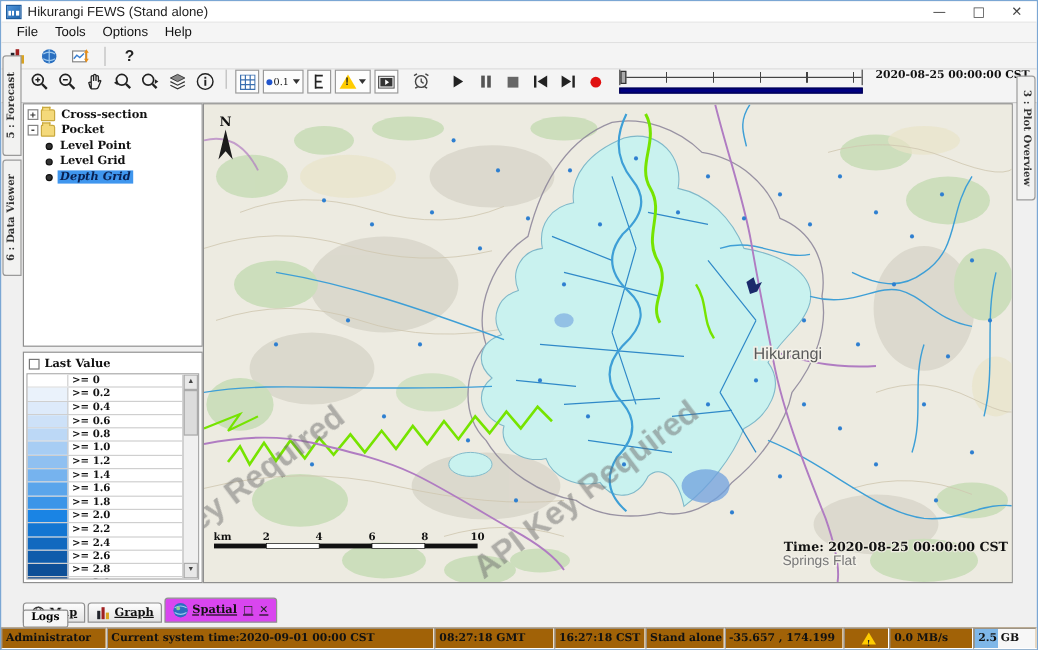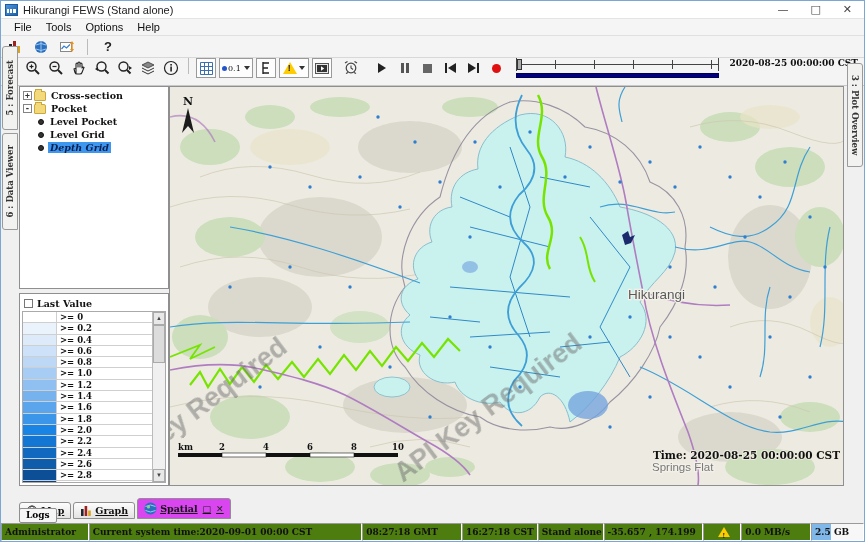--- a/index.html
+++ b/index.html
@@ -85,21 +85,21 @@
   .map-wrap svg{display:block;}
   
   .bottom-tabs{position:absolute;top:485px;left:18px;height:33px;display:flex;align-items:flex-end;gap:2px;text-decoration:underline;}
   .btab{display:flex;align-items:center;gap:3px;height:17px;padding:0 6px;border:1px solid #8f8f8f;border-radius:3px 3px 0 0;
     background:linear-gradient(#fdfdfd,#e3e3e3);font-family:"DejaVu Serif",serif;font-size:9.5px;font-weight:bold;}
   .btab.active{height:21px;background:#d946ef;}
   .btab .tabctl{font-family:"DejaVu Sans",sans-serif;font-size:9px;color:#222;margin-left:2px;}
   .logs-row{position:absolute;top:507px;left:18px;height:17px;}
   .logs-btn{height:15px;padding:0 6px;border:1px solid #8f8f8f;border-radius:2px;background:#f6f6f6;
     font-family:"DejaVu Serif",serif;font-size:9px;font-weight:bold;line-height:13px;}
-  .statusbar{position:absolute;bottom:0;left:0;right:0;height:18px;display:flex;background:#4d7c0f;}
+  .statusbar{position:absolute;bottom:0;left:0;right:0;height:18px;display:flex;background:#a16207;}
   .scell{height:18px;border:1px solid;border-color:#9a9a9a #fff #fff #9a9a9a;
     font-family:"DejaVu Serif",serif;font-size:9px;font-weight:bold;line-height:16px;
     padding-left:3px;white-space:nowrap;overflow:hidden;}
   .scell.warn{display:flex;align-items:center;justify-content:center;}
   .mini-warn{width:0;height:0;border-left:6px solid transparent;border-right:6px solid transparent;border-bottom:10px solid #ffcc00;position:relative;}
   .mini-warn::after{content:"!";position:absolute;left:-1.5px;top:1px;font-size:7px;font-weight:bold;color:#222;}
   .scell.mem{background:linear-gradient(90deg,#7fb7e8 0 38%,#f7f7f7 38%);}
 </style>
 </head>
 <body>
@@ -290,21 +290,21 @@
         </div>
         <div class="tree-row">
           <span class="indent0"></span>
             <span class="expander">-</span>
           <span class="folder"></span>
           <span class="tree-label">Pocket</span>
         </div>
         <div class="tree-row">
           <span class="indent1"></span>
             <span class="bullet"></span>
-          <span class="tree-label">Level Pocket</span>
+          <span class="tree-label">Level Point</span>
         </div>
         <div class="tree-row">
           <span class="indent1"></span>
             <span class="bullet"></span>
           <span class="tree-label">Level Grid</span>
         </div>
         <div class="tree-row">
           <span class="indent1"></span>
             <span class="bullet"></span>
           <span class="tree-label selected">Depth Grid</span>

